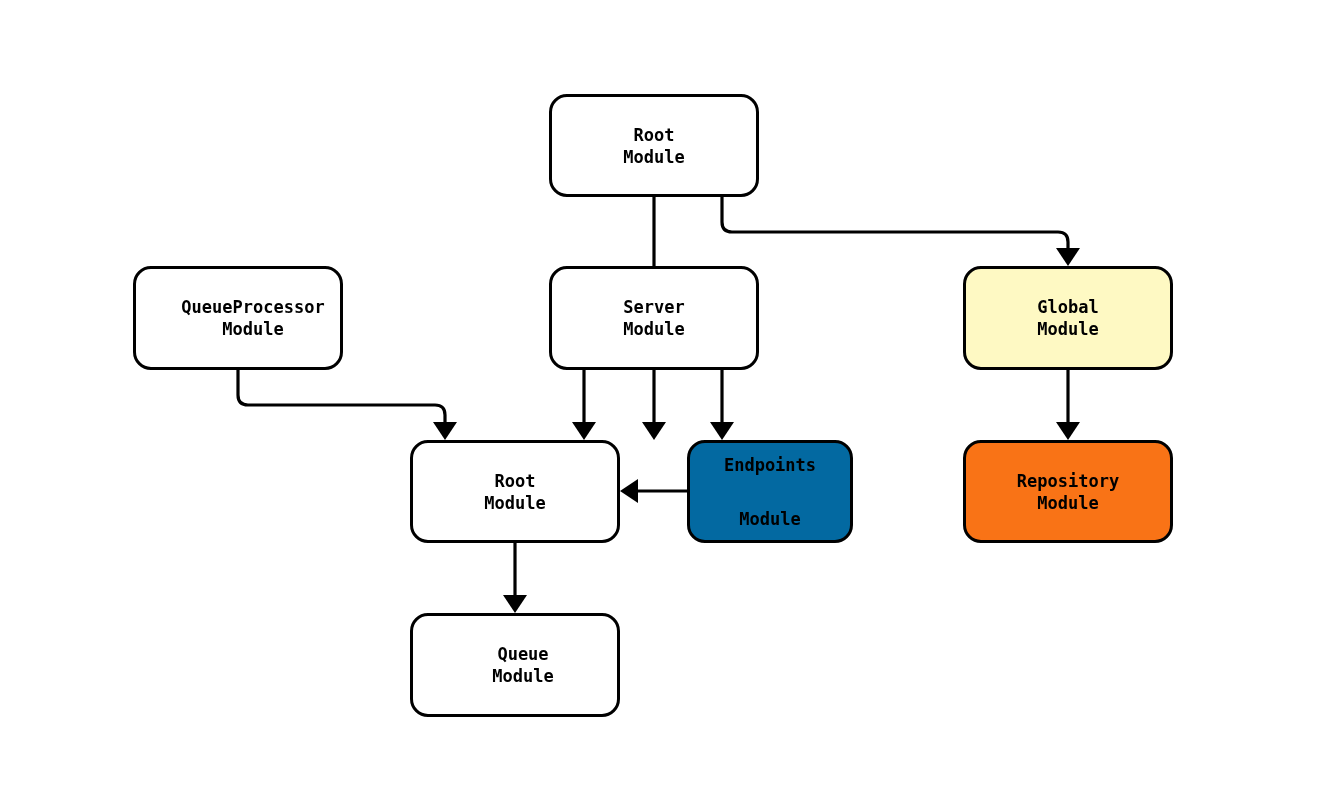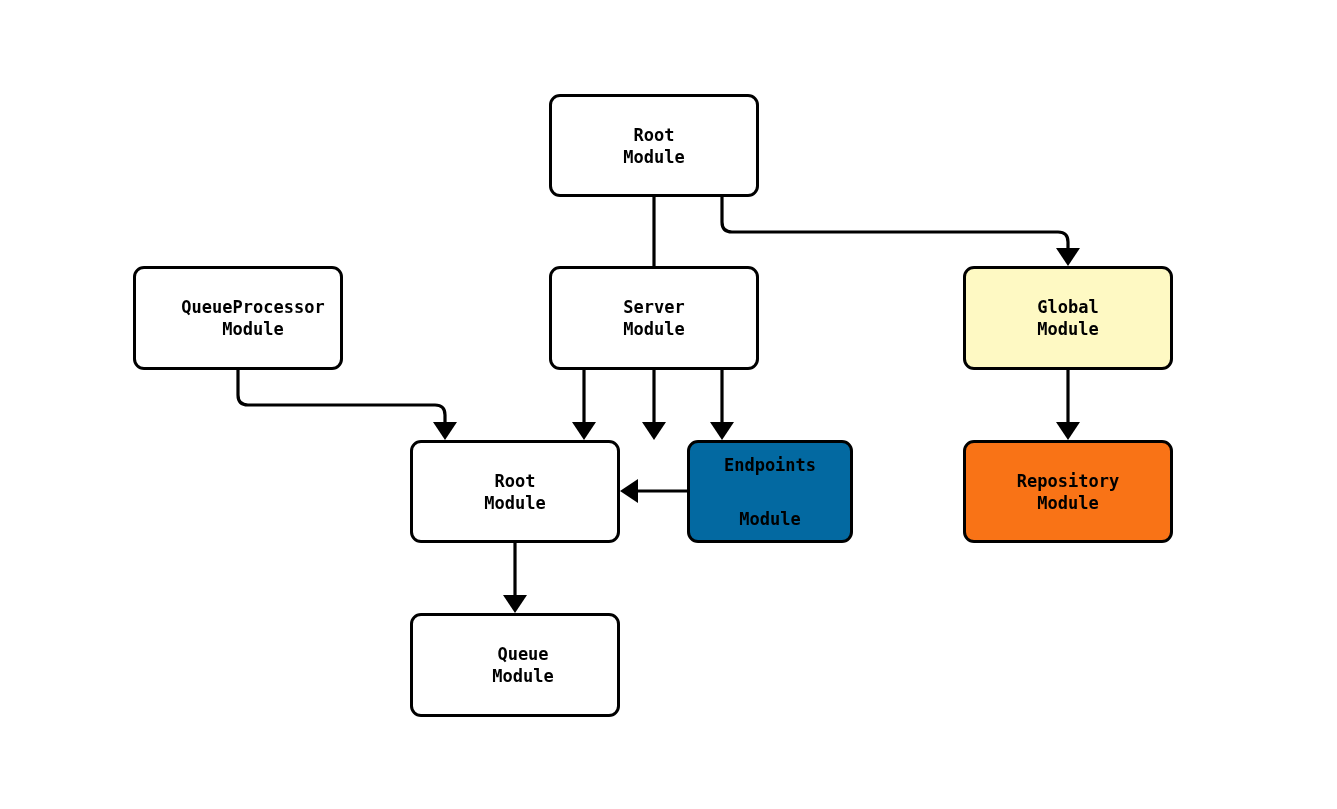--- a/index.html
+++ b/index.html
@@ -25,21 +25,21 @@
     left: 0;
     top: 0;
     width: 1337px;
     height: 809px;
   }
   .node {
     position: absolute;
     box-sizing: border-box;
     background: #ffffff;
     border: 3.5px solid #000000;
-    border-radius: 11px;
+    border-radius: 18px;
     display: flex;
     flex-direction: column;
     align-items: center;
     justify-content: center;
     z-index: 2;
   }
   .node-label {
     font-family: "DejaVu Sans Mono", "Liberation Mono", monospace;
     font-size: 17px;
     font-weight: bold;

